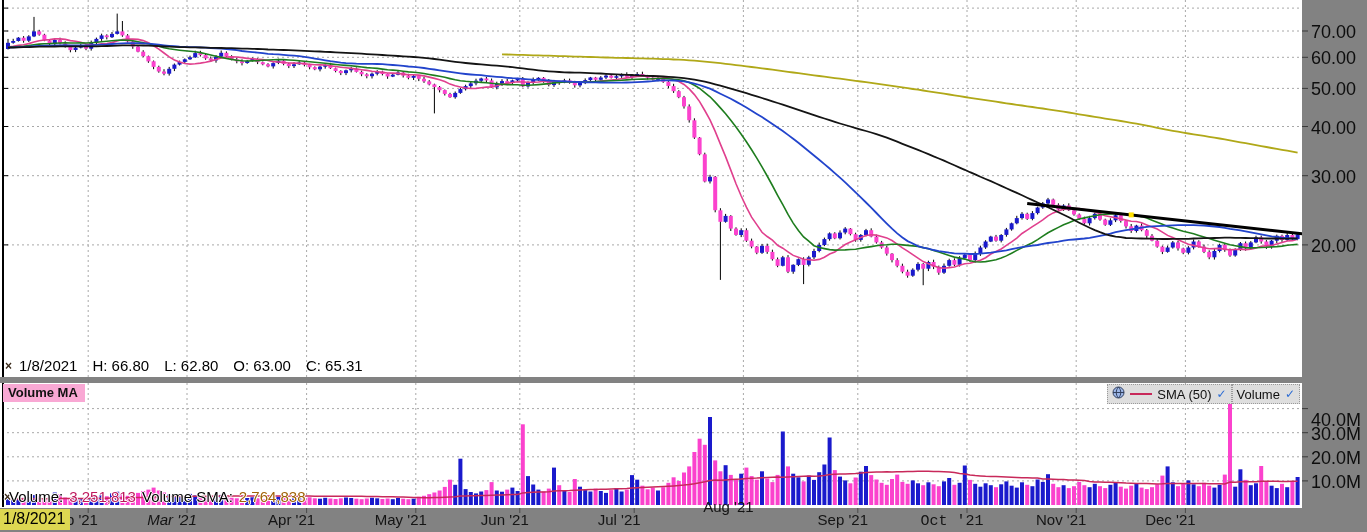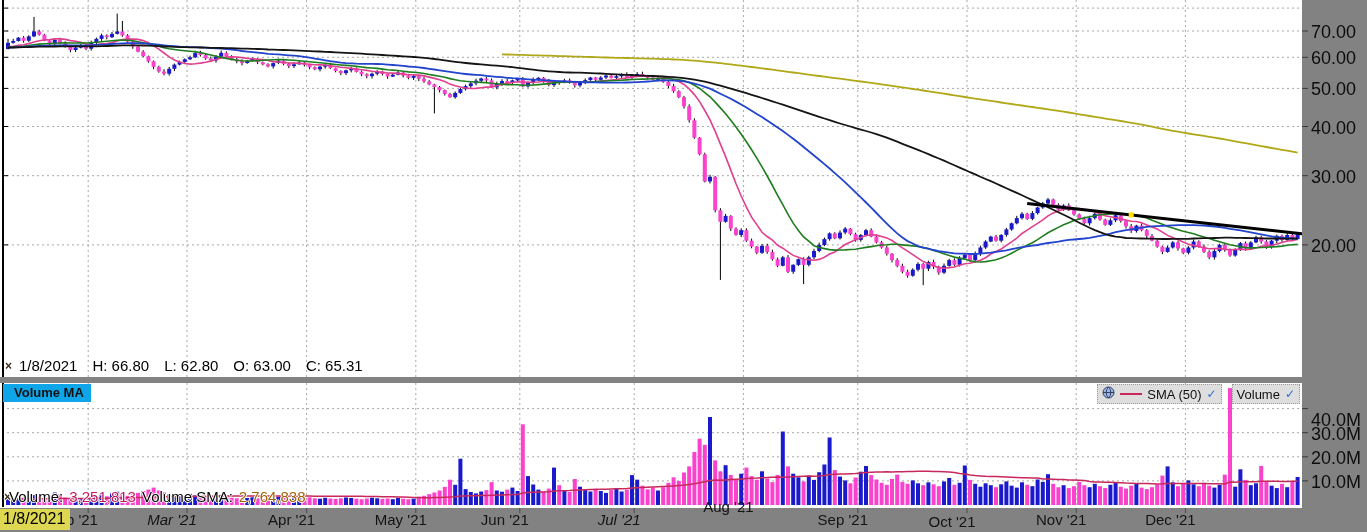--- a/index.html
+++ b/index.html
@@ -7,23 +7,23 @@
         font-family:"Liberation Sans","DejaVu Sans",sans-serif;}
   .right-axis{position:absolute;left:1302px;top:0;width:65px;height:532px;background:#828282;}
   .bottom-axis{position:absolute;left:0;top:508px;width:1302px;height:24px;background:#828282;}
   .divider{position:absolute;left:0;top:377px;width:1302px;height:6px;background:#828282;cursor:row-resize;}
   #plot{position:absolute;left:0;top:0;z-index:2;}
   .axis-label{position:absolute;font-size:18px;color:#0d0d0d;z-index:3;white-space:nowrap;}
   .month-label{position:absolute;top:511px;font-size:15px;color:#141414;z-index:3;transform:translateX(-50%);white-space:nowrap;}
   .ohlc-info{position:absolute;left:5px;top:357px;z-index:4;display:flex;gap:15px;align-items:center;
              font-size:15px;color:#000;}
   .x-icon{font-size:12px;font-weight:bold;color:#3a2a1a;cursor:pointer;margin-right:-8px;}
-  .vol-title{position:absolute;left:3px;top:384px;z-index:4;background:#0ea5e9;padding:1px 7px 2px 11px;
+  .vol-title{position:absolute;left:3px;top:384px;z-index:4;background:#f9a8d4;padding:1px 7px 2px 5px;
              font-size:13px;font-weight:bold;color:#111;}
-  .legend{position:absolute;top:384px;right:67px;z-index:4;display:flex;gap:10px;align-items:flex-start;}
+  .legend{position:absolute;top:384px;right:67px;z-index:4;display:flex;align-items:flex-start;}
   .chip{background:#dedede;border:1px dotted #9a9a9a;display:flex;align-items:center;gap:5px;
         padding:1px 4px;font-size:13px;color:#111;height:16px;cursor:pointer;}
   .line-sample{width:22px;height:0;border-top:2px solid #c8295a;}
   .chev{color:#2a6bd4;font-size:12px;font-weight:bold;line-height:10px;}
   .vol-info{position:absolute;left:4px;top:488px;z-index:4;display:flex;gap:6px;align-items:center;font-size:15px;color:#000;
             text-shadow:1px 0 0 #fff,-1px 0 0 #fff,0 1px 0 #fff,0 -1px 0 #fff;}
   .vol-val{color:#be185d;} .sma-val{color:#a16207;}
   .date-tag{position:absolute;left:0;top:509px;z-index:5;background:#ddd751;color:#000;
             font-size:16px;padding:1px 5px 2px 3px;}
 </style>
@@ -916,19 +916,19 @@
     <div class="axis-label" style="left: 1311px; top: 235.929px;">20.00</div>
     <div class="axis-label" style="left: 1311px; top: 410px;">40.0M</div>
     <div class="axis-label" style="left: 1311px; top: 423.7px;">30.0M</div>
     <div class="axis-label" style="left: 1311px; top: 447.8px;">20.0M</div>
     <div class="axis-label" style="left: 1311px; top: 471.9px;">10.0M</div>
     <div class="month-label" style="left: 73.2px; top: 511px;">Feb '21</div>
     <div class="month-label" style="left: 172px; top: 511px; font-style: italic;">Mar '21</div>
     <div class="month-label" style="left: 291.6px; top: 511px;">Apr '21</div>
     <div class="month-label" style="left: 400.8px; top: 511px;">May '21</div>
     <div class="month-label" style="left: 504.8px; top: 511px;">Jun '21</div>
-    <div class="month-label" style="left: 619.2px; top: 511px; font-style: italic;">Jul '21</div>
+    <div class="month-label" style="left: 619.2px; top: 511px;">Jul '21</div>
     <div class="month-label" style="left: 728.4px; top: 498px;">Aug '21</div>
     <div class="month-label" style="left: 842.8px; top: 511px;">Sep '21</div>
-    <div class="month-label" style="left: 952px; top: 513px;">Oct '21</div>
+    <div class="month-label" style="left: 952px; top: 513px; font-family: Liberation Mono, monospace;">Oct '21</div>
     <div class="month-label" style="left: 1061.2px; top: 511px;">Nov '21</div>
     <div class="month-label" style="left: 1170.4px; top: 511px;">Dec '21</div>
   </div>
 
 </body></html>

